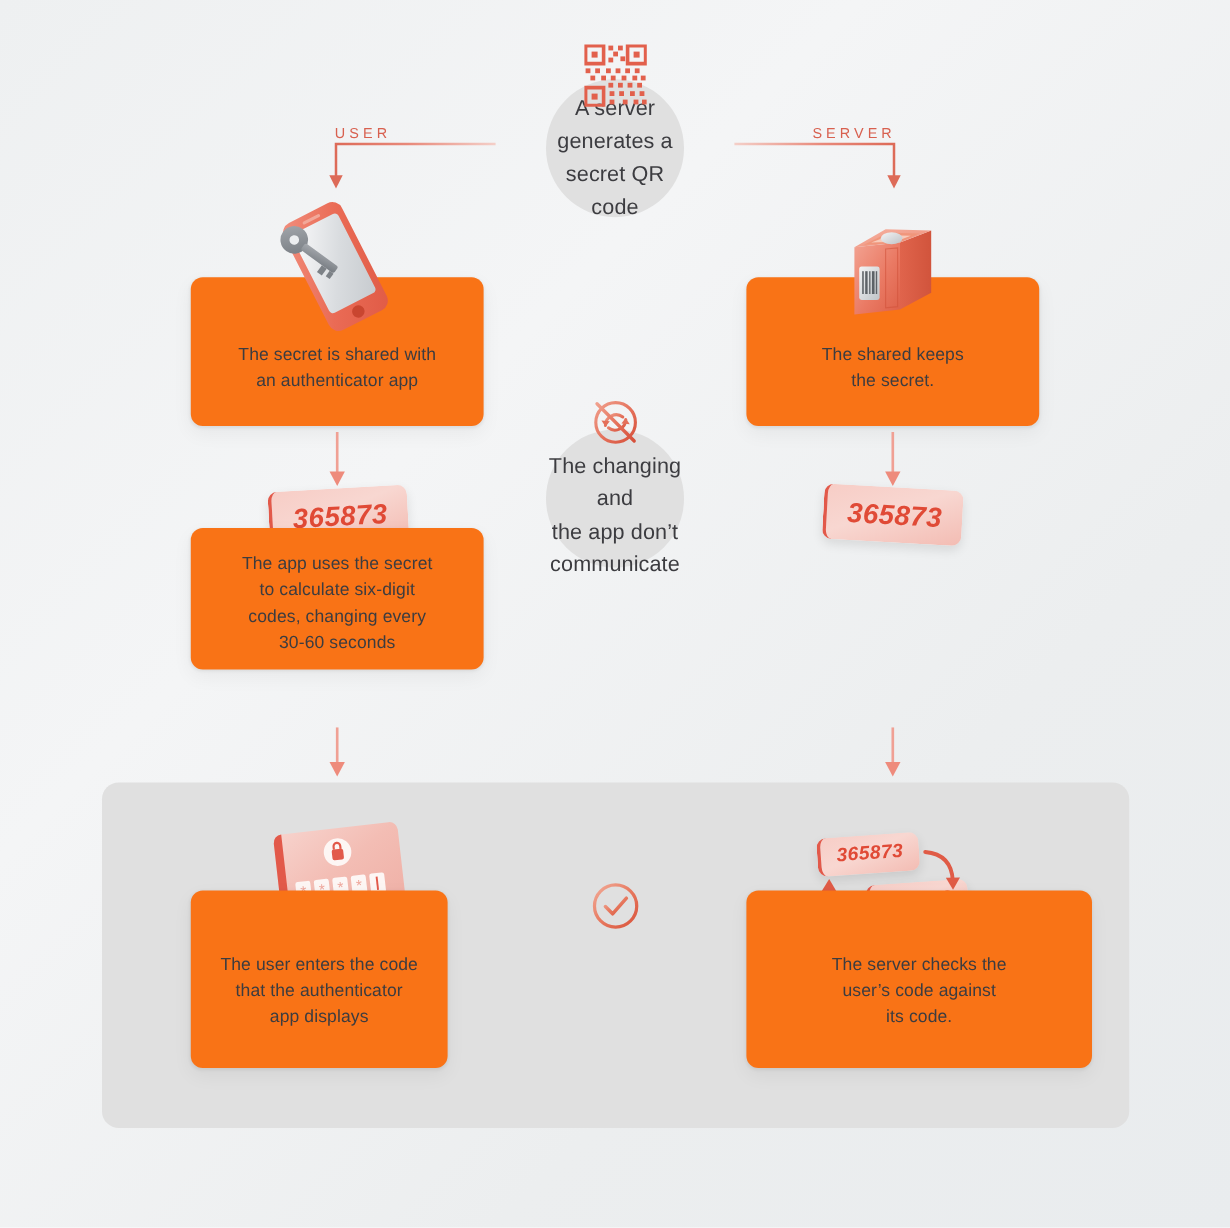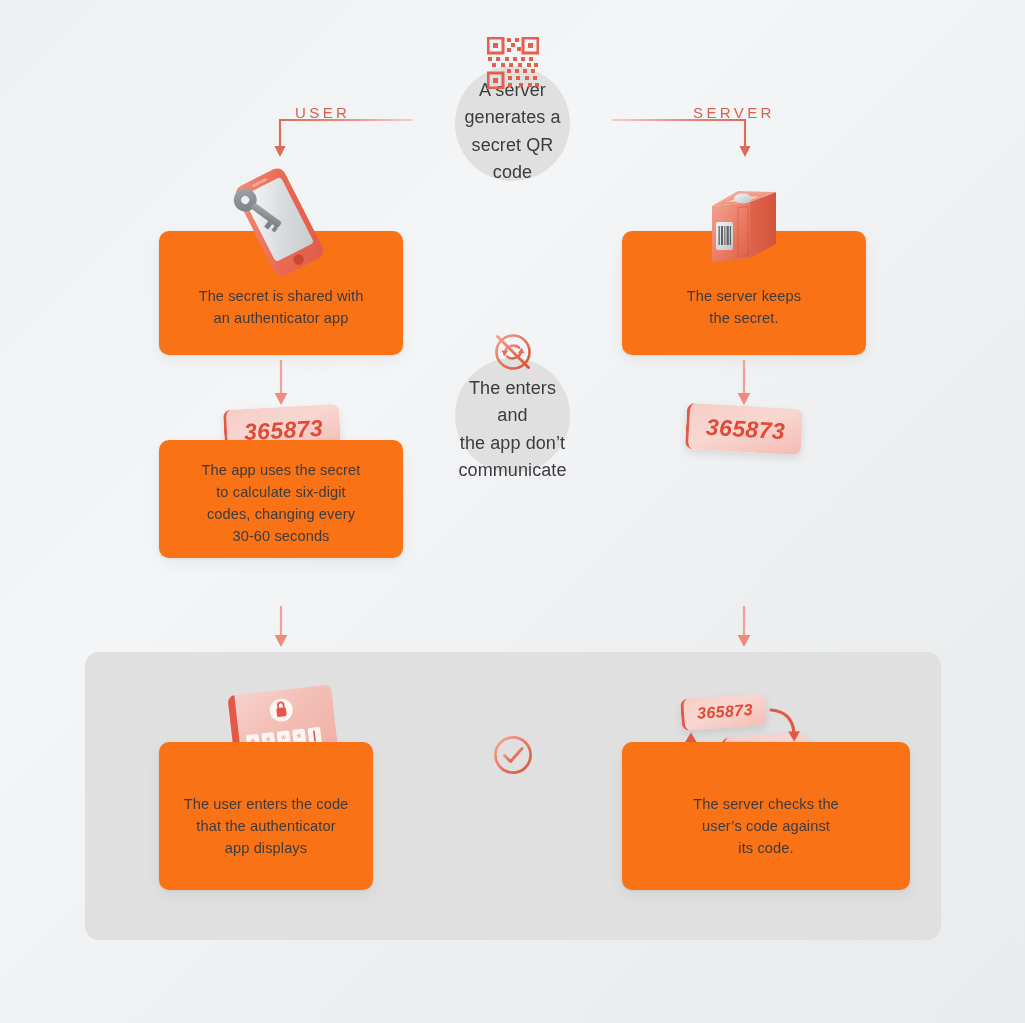--- a/index.html
+++ b/index.html
@@ -85,25 +85,24 @@
   .note-nc  { left: 455px; top: 358px; width: 115px; height: 115px; }
   .note-nc .note-text { transform: translateY(14px); }
   .note-ok  { left: 455px; top: 762px; width: 115px; height: 115px; }
   .note-ok .note-text { transform: translateY(12px); }
 
   
   .bracket { position: absolute; }
 
   .branch-label {
     position: absolute;
-    font-size: 15px;
+    font-size: 12px;
     letter-spacing: 3.4px;
     color: #d8604f;
     font-weight: 400;
-    margin-left: 16px;
   }
   .label-user   { left: 279px; top: 104px; }
   .label-server { left: 677px; top: 104px; }
 
   
   .varrow { position: absolute; }
 
   
   .badge {
     position: absolute;
@@ -227,21 +226,21 @@
       <rect x="48" y="46" width="4" height="4"></rect>
     </g>
   </svg>
 
   <div class="card card-l1">
     <div class="card-text">The secret is shared with
 an authenticator app</div>
   </div>
 
   <div class="card card-r1">
-    <div class="card-text">The server keeps
+    <div class="card-text">The shared keeps
 the secret.</div>
   </div>
 
   <svg class="icon-abs phone-icon" width="130" height="110" viewBox="0 0 130 110">
     <defs>
       <linearGradient id="gPhoneBody" x1="0" y1="0" x2="1" y2="1">
         <stop offset="0%" stop-color="#f18f7e"></stop>
         <stop offset="50%" stop-color="#ea6b55"></stop>
         <stop offset="100%" stop-color="#e05b46"></stop>
       </linearGradient>
@@ -317,21 +316,21 @@
   <svg class="varrow" style="left:271px;top:358px;" width="20" height="52">
     <path d="M10 2 L10 38" stroke="#f0a094" stroke-width="2.2" fill="none"></path>
     <path d="M3.6 35 L10 47 L16.4 35 Z" fill="#ee8b7c"></path>
   </svg>
   <svg class="varrow" style="left:734px;top:358px;" width="20" height="52">
     <path d="M10 2 L10 38" stroke="#f0a094" stroke-width="2.2" fill="none"></path>
     <path d="M3.6 35 L10 47 L16.4 35 Z" fill="#ee8b7c"></path>
   </svg>
 
   <div class="note note-nc">
-    <div class="note-text">The enters and
+    <div class="note-text">The changing and
 the app don’t
 communicate</div>
   </div>
 
   <svg class="icon-abs nosync-icon" width="48" height="48" viewBox="0 0 48 48">
     <defs>
       <linearGradient id="gNoSync" x1="0" y1="0" x2="1" y2="1">
         <stop offset="0%" stop-color="#f0a08d"></stop>
         <stop offset="55%" stop-color="#e4705a"></stop>
         <stop offset="100%" stop-color="#d6503a"></stop>

